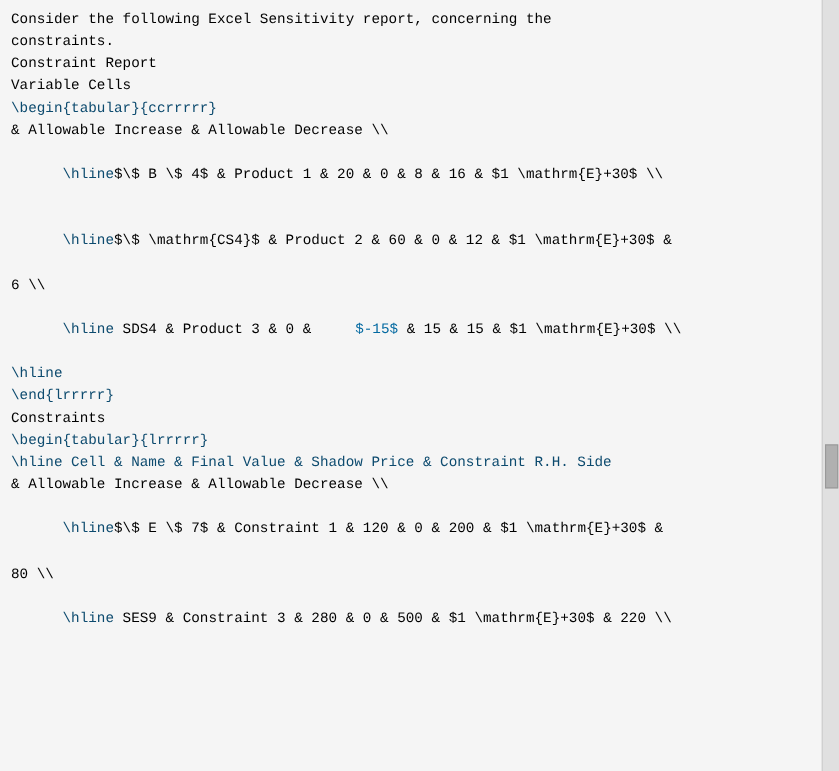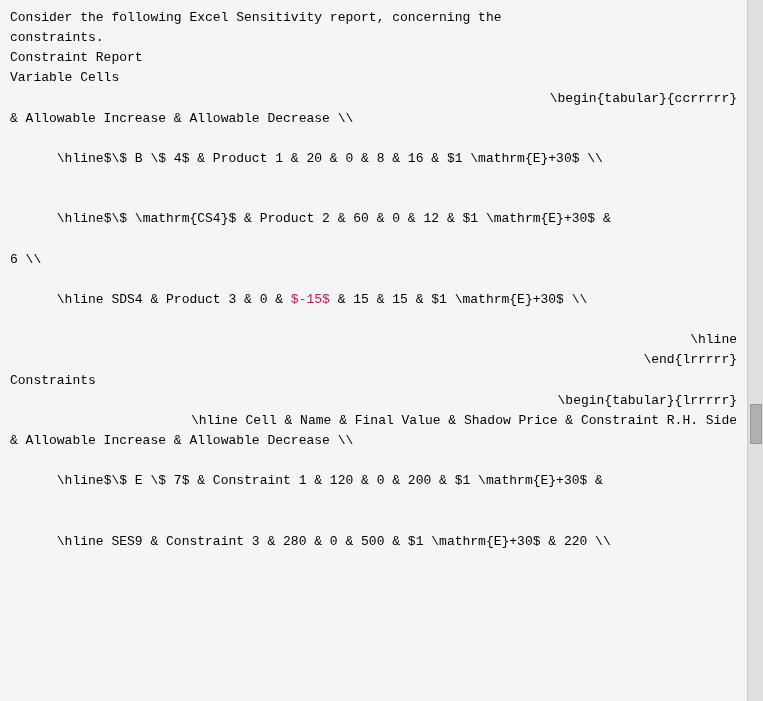--- a/index.html
+++ b/index.html
@@ -49,26 +49,26 @@
       border: 1px solid #999;
       margin-top: 400px;
     }
 
     .line {
       line-height: 1.55;
       white-space: pre-wrap;
     }
 
     .green-text {
-      color: #000000;
-      text-align: right;
+      color: #0c4a6e;
     }
 
     .purple-text {
-      color: #be185d;
+      color: #0369a1;
+      margin-left: 32px;
     }
   </style>
 </head>
 <body>
 
 <div class="main-container">
   <div class="content-area">
 
     <div class="line">Consider the following Excel Sensitivity report, concerning the</div>
     <div class="line">constraints.</div>
@@ -97,20 +97,21 @@
 
     <div class="line">Constraints</div>
 
     <div class="line green-text">\begin{tabular}{lrrrrr}</div>
     <div class="line green-text">\hline Cell &amp; Name &amp; Final Value &amp; Shadow Price &amp; Constraint R.H. Side</div>
     <div class="line">&amp; Allowable Increase &amp; Allowable Decrease \\</div>
 
     <div class="line">
       <span class="green-text">\hline</span><span>$\$ E \$ 7$ &amp; Constraint 1 &amp; 120 &amp; 0 &amp; 200 &amp; $1 \mathrm{E}+30$ &amp;</span>
     </div>
+    <div class="line">80 \\</div>
 
 
     <div class="line">
       <span class="green-text">\hline</span><span> SES9 &amp; Constraint 3 &amp; 280 &amp; 0 &amp; 500 &amp; $1 \mathrm{E}+30$ &amp; 220 \\</span>
     </div>
 
     <div class="line">
       
     </div>
 

